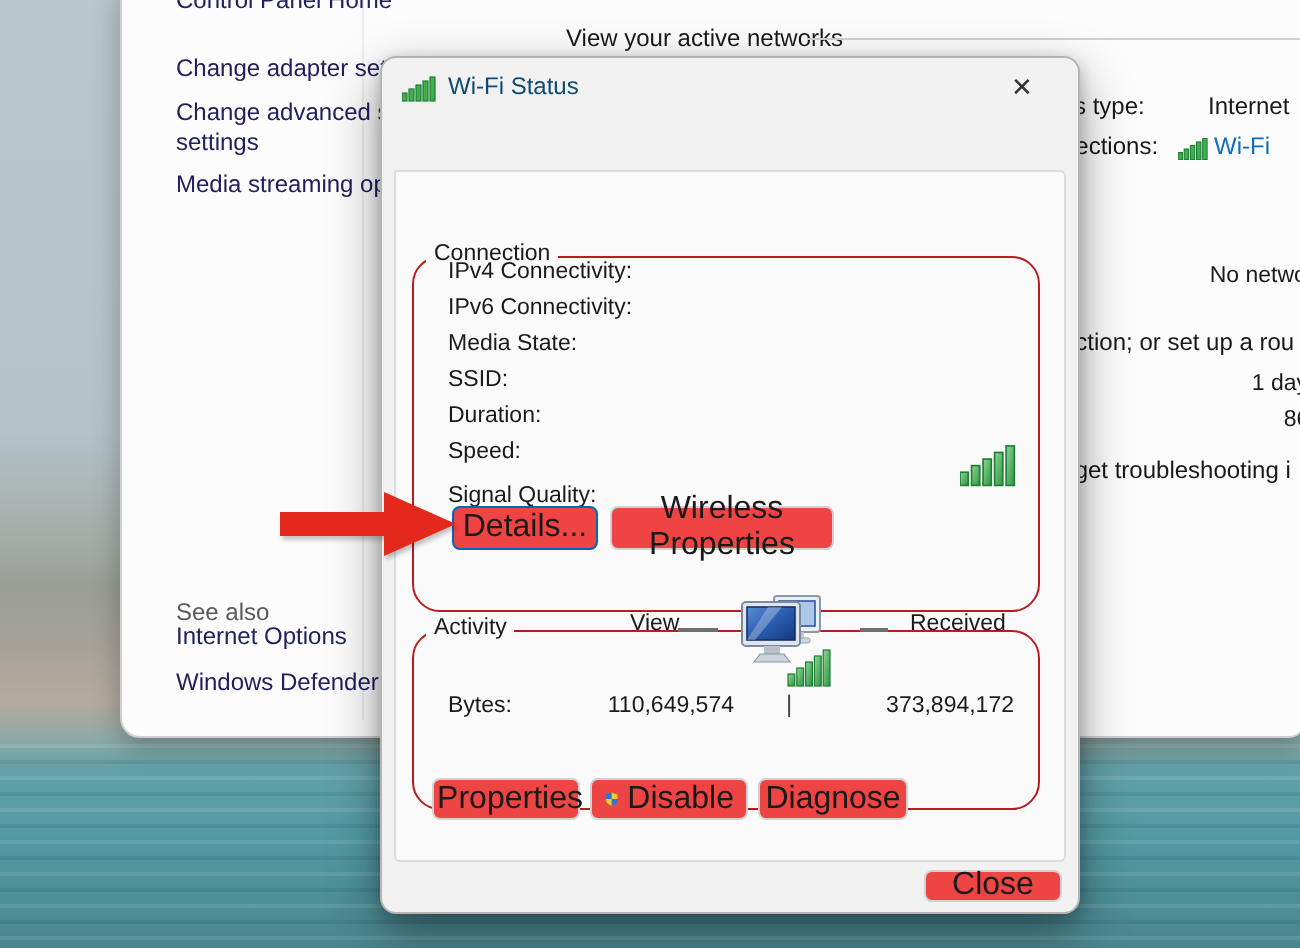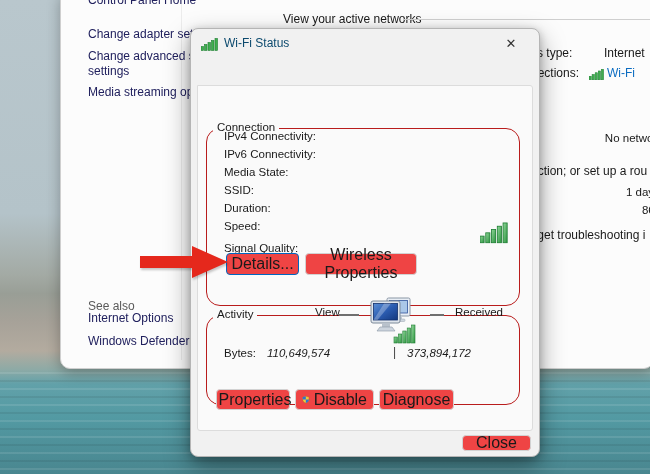--- a/index.html
+++ b/index.html
@@ -42,21 +42,21 @@
   .grouplabel{position:absolute;left:6px;top:-8px;background:#fafafa;padding:0 4px;
     font-size:11.5px;color:#1a1a1a;white-space:nowrap;}
   .crow{left:26px;width:478px;height:16px;font-size:11.5px;color:#1a1a1a;}
   .crow .rlabel{position:absolute;left:0;top:16px;white-space:nowrap;}
   .crow .rvalue{position:absolute;right:0;top:0;white-space:nowrap;text-align:right;}
   .btn{background:#ef4444;border:1px solid #d2d2d2;border-radius:4px;
     font-size:16px;color:#1a1a1a;display:flex;align-items:center;justify-content:center;
     gap:4px;cursor:pointer;box-sizing:border-box;font-family:"Liberation Sans",sans-serif;}
   .btn-default{border:1.5px solid #0067c0;}
   .dash{height:2px;background:#6f6f6f;}
-  .bytesval{font-size:11.5px;color:#1a1a1a;white-space:nowrap;font-style:italic;}
+  .bytesval{font-size:11.5px;color:#1a1a1a;text-align:right;white-space:nowrap;}
   #arrow{z-index:10;filter:drop-shadow(1px 2px 1px rgba(0,0,0,.22));}
 </style>
 </head>
 <body>
 
 <div id="stage">
 
   <div class="abs" id="water-streaks"></div>
 
   <div class="abs" id="cp-window"></div>

